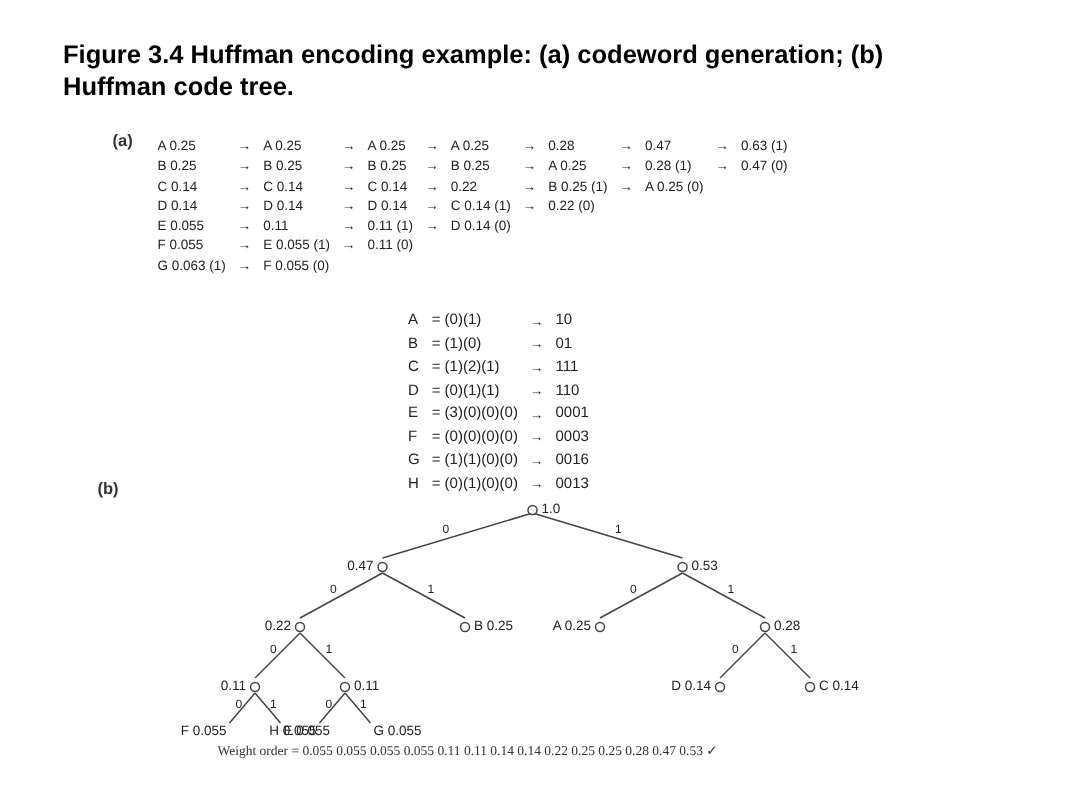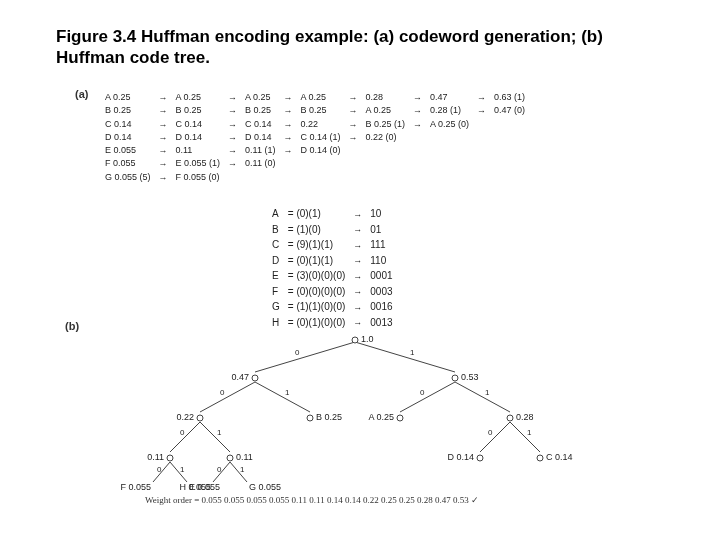--- a/index.html
+++ b/index.html
@@ -7,21 +7,21 @@
     padding: 0;
     width: 720px;
     height: 540px;
     background: #fff;
     font-family: Arial, Helvetica, sans-serif;
     position: relative;
     overflow: hidden;
   }
   .title {
     position: absolute;
-    left: 56px;
+    left: 42px;
     top: 26px;
     width: 560px;
     font-weight: bold;
     font-size: 17px;
     line-height: 1.25;
     color: #000;
   }
   .part-label {
     position: absolute;
     font-size: 11px;
@@ -176,21 +176,21 @@
         <td></td>
         <td></td>
         <td></td>
         <td></td>
         <td></td>
         <td></td>
         <td></td>
         <td></td>
   </tr>
   <tr>
-    <td>G 0.055 (5)</td>
+    <td>G 0.063 (1)</td>
         <td class="arrow">→</td>
     <td>F 0.055 (0)</td>
         <td></td>
         <td></td>
         <td></td>
         <td></td>
         <td></td>
         <td></td>
         <td></td>
         <td></td>
@@ -209,21 +209,21 @@
         <td>10</td>
       </tr>
   <tr>
         <td>B</td>
         <td>= (1)(0)</td>
         <td class="arrow">→</td>
         <td>01</td>
       </tr>
   <tr>
         <td>C</td>
-        <td>= (9)(1)(1)</td>
+        <td>= (1)(2)(1)</td>
         <td class="arrow">→</td>
         <td>111</td>
       </tr>
   <tr>
         <td>D</td>
         <td>= (0)(1)(1)</td>
         <td class="arrow">→</td>
         <td>110</td>
       </tr>
   <tr>

